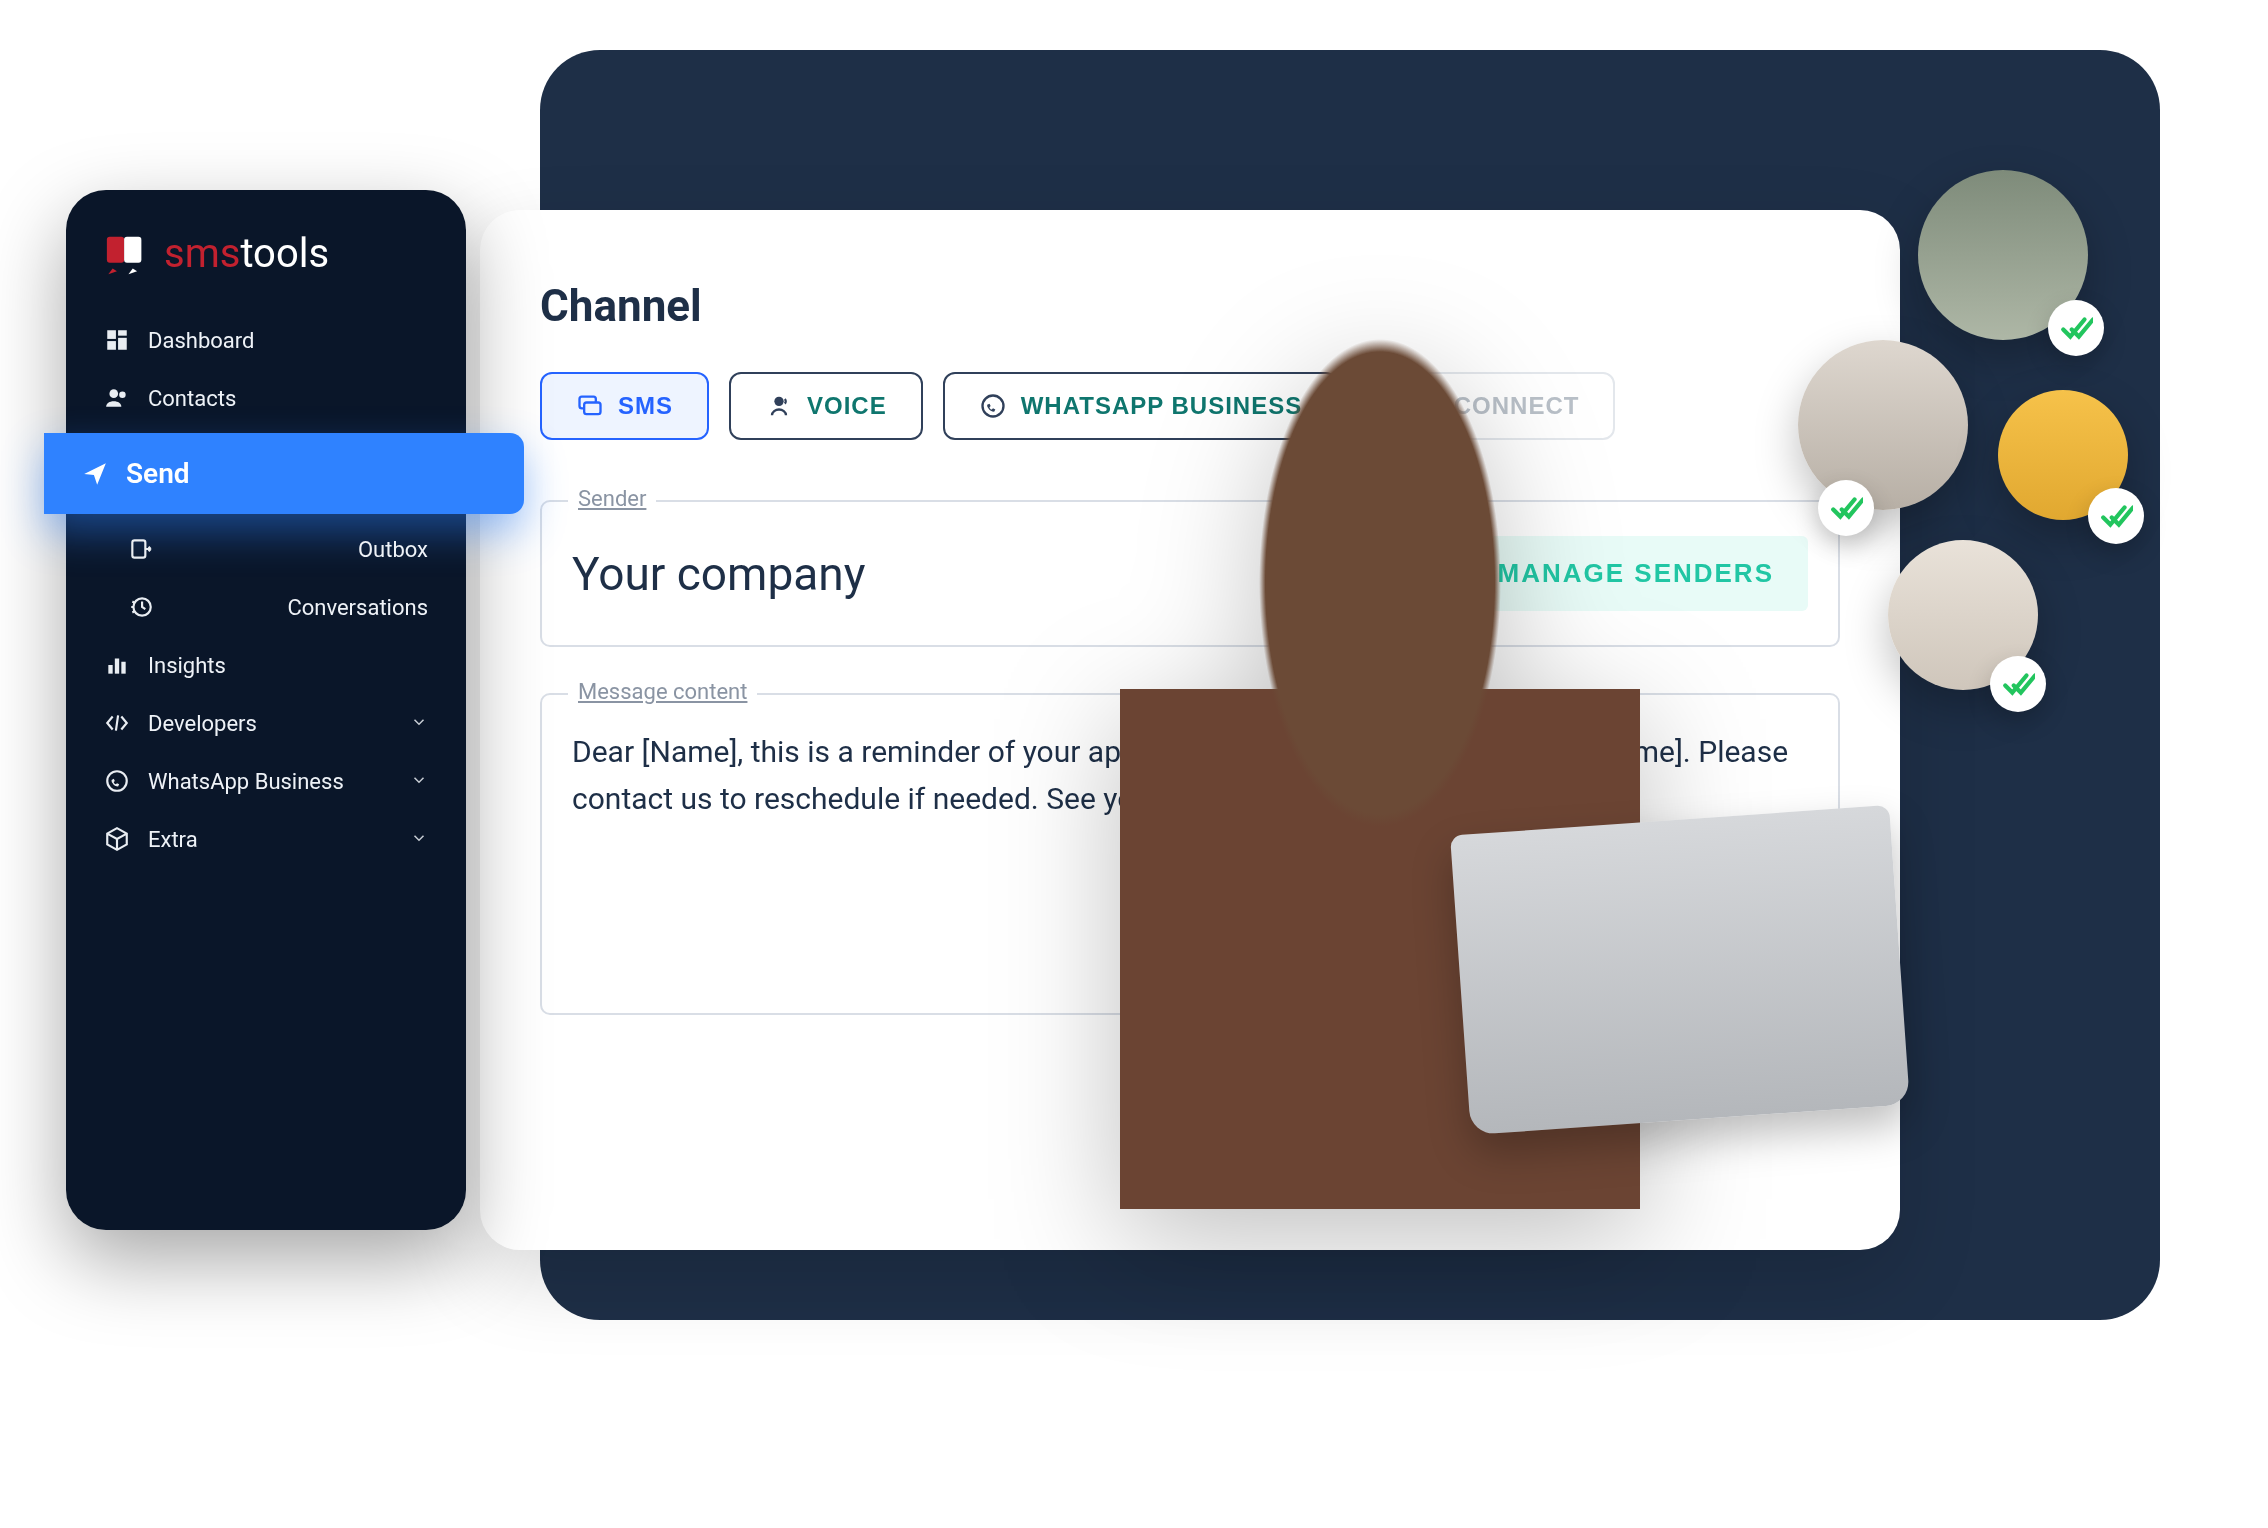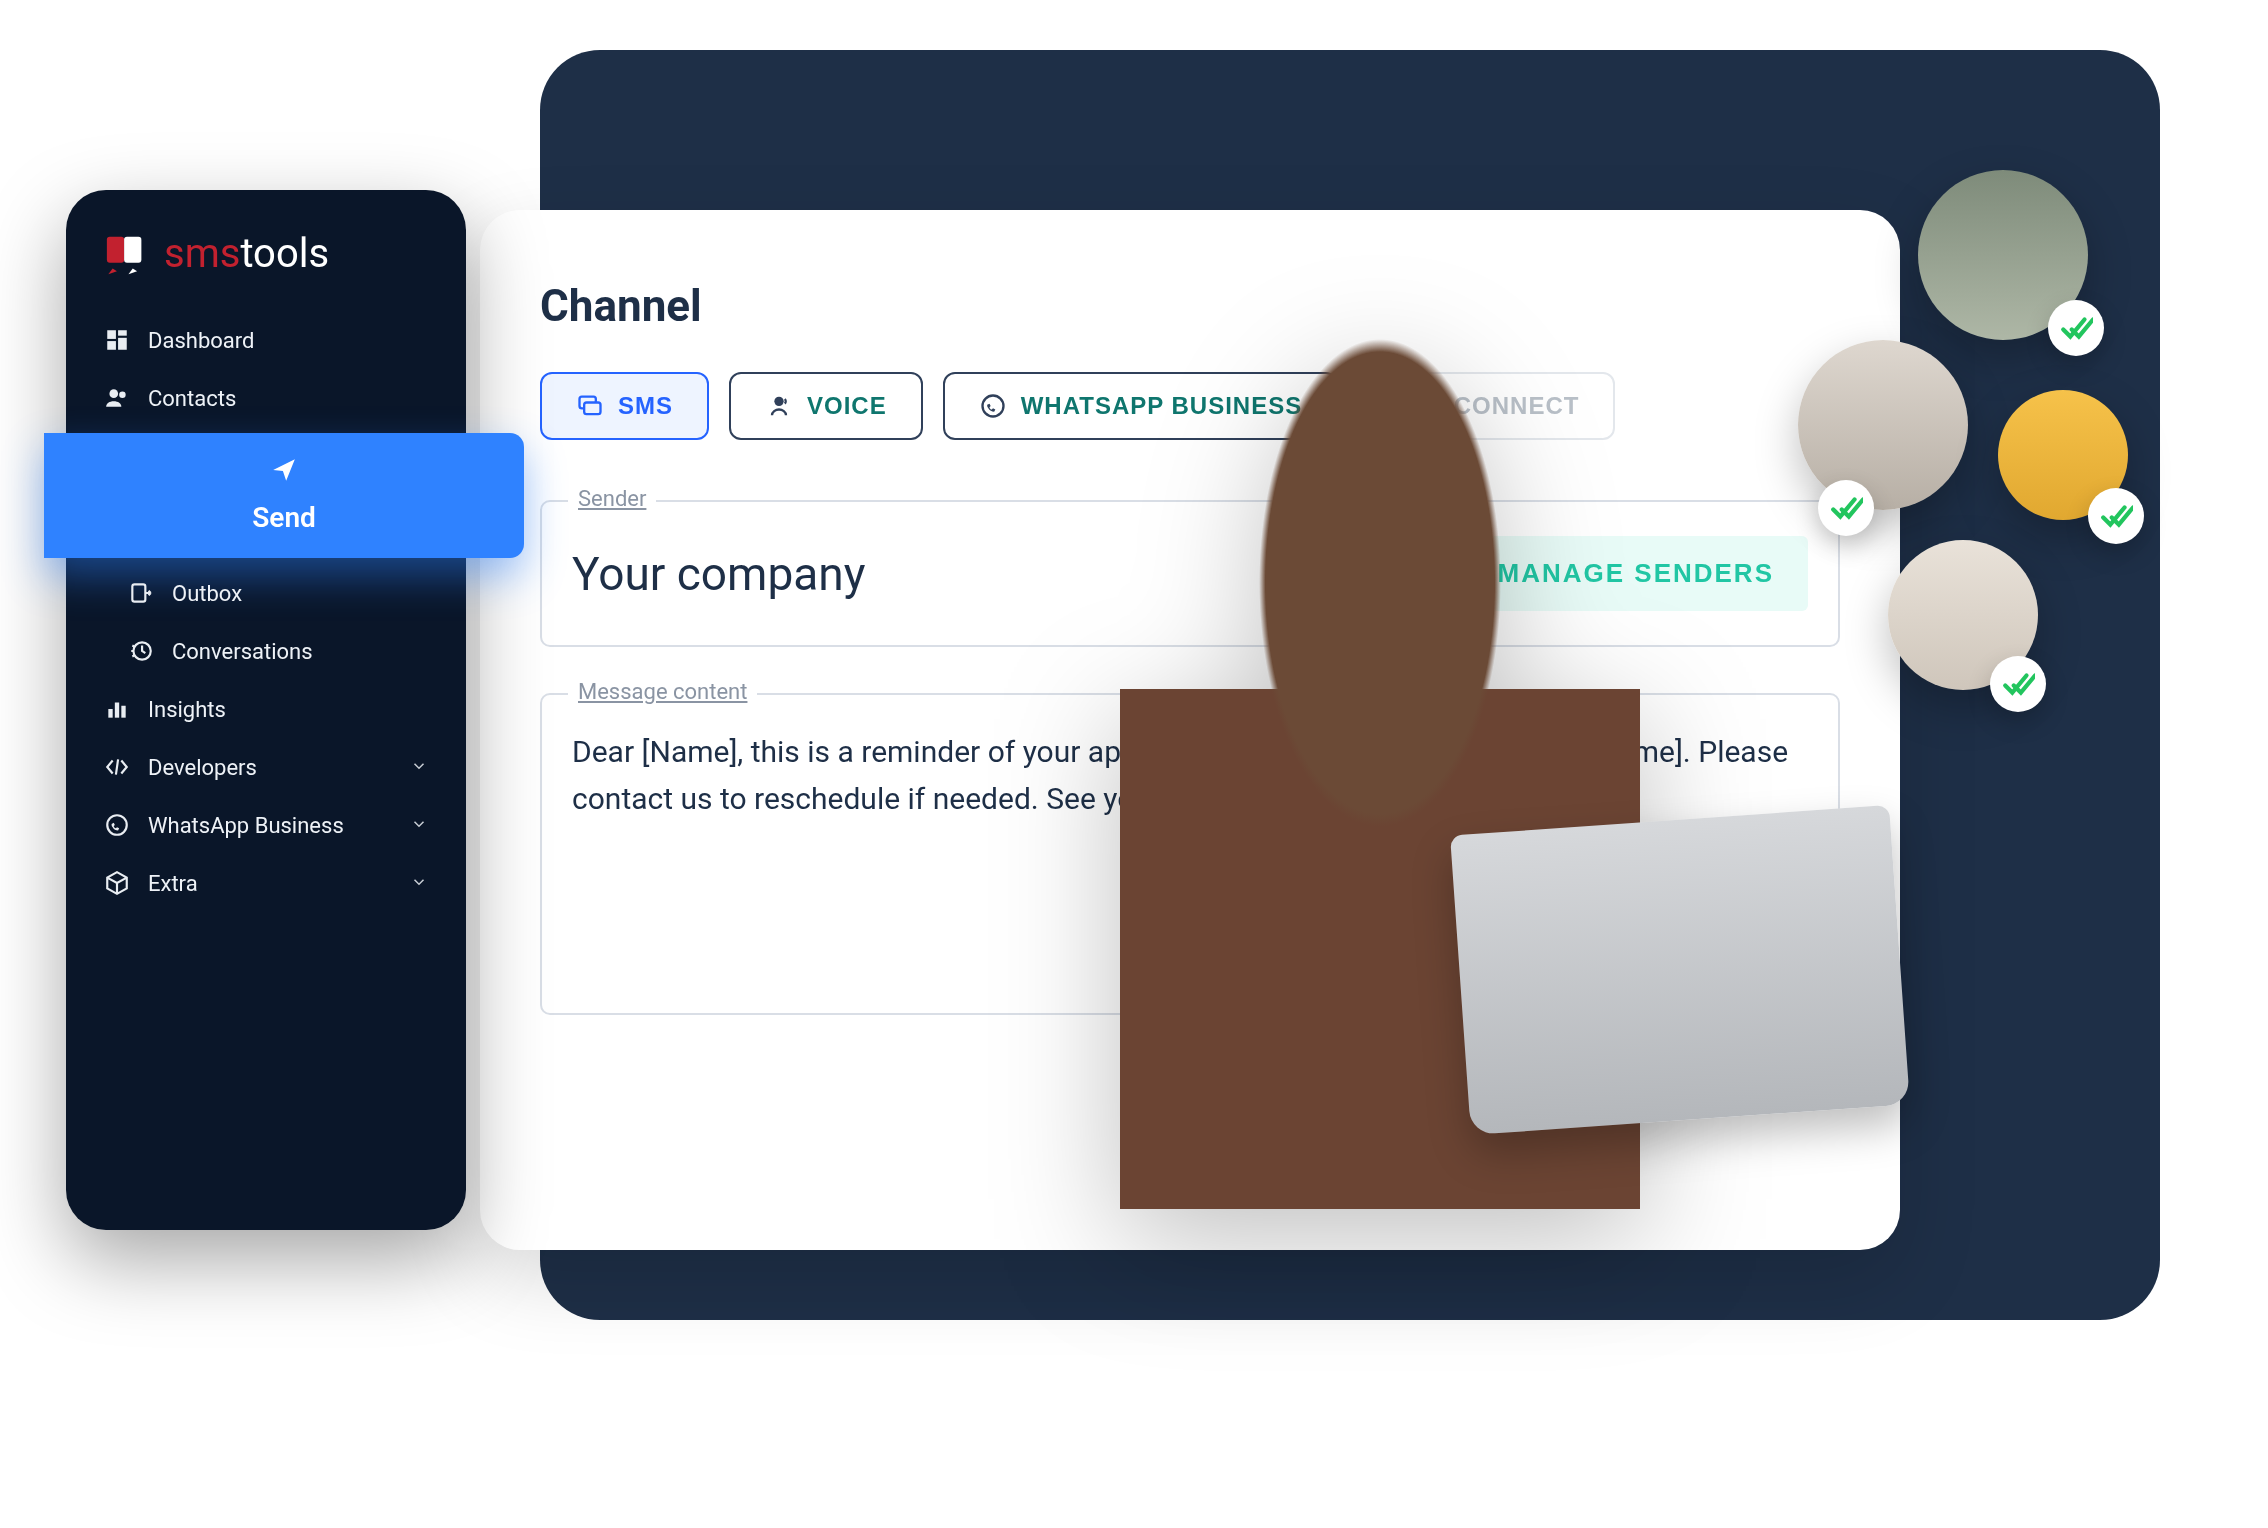--- a/index.html
+++ b/index.html
@@ -189,37 +189,36 @@
     padding: 16px 38px;
     font-size: 22px;
     color: #eef2f7;
     cursor: pointer;
     position: relative;
   }
   .nav-item .chev {
     margin-left: auto;
     opacity: .85;
   }
-  .nav-sub { padding-left: 62px; }
+  .nav-sub { padding-left: 62px; justify-content: space-between; }
   .nav-item.active {
     background: #2f82ff;
     color: #ffffff;
     margin: 6px -34px 6px 0;
     border-top-left-radius: 0;
     border-bottom-left-radius: 0;
     border-top-right-radius: 14px;
     border-bottom-right-radius: 14px;
     padding: 24px 38px;
     font-size: 28px;
     font-weight: 600;
     width: calc(100% + 80px);
     position: relative;
     left: -22px;
     box-shadow: 0 18px 40px rgba(47,130,255,.45);
-    flex-direction: column;
   }
   .nav-icon { width: 26px; height: 26px; display:inline-flex; flex:none; }
 
   
   .hero-person {
     position: absolute;
     left: 930px;
     top: 230px;
     width: 900px;
     height: 1260px;

